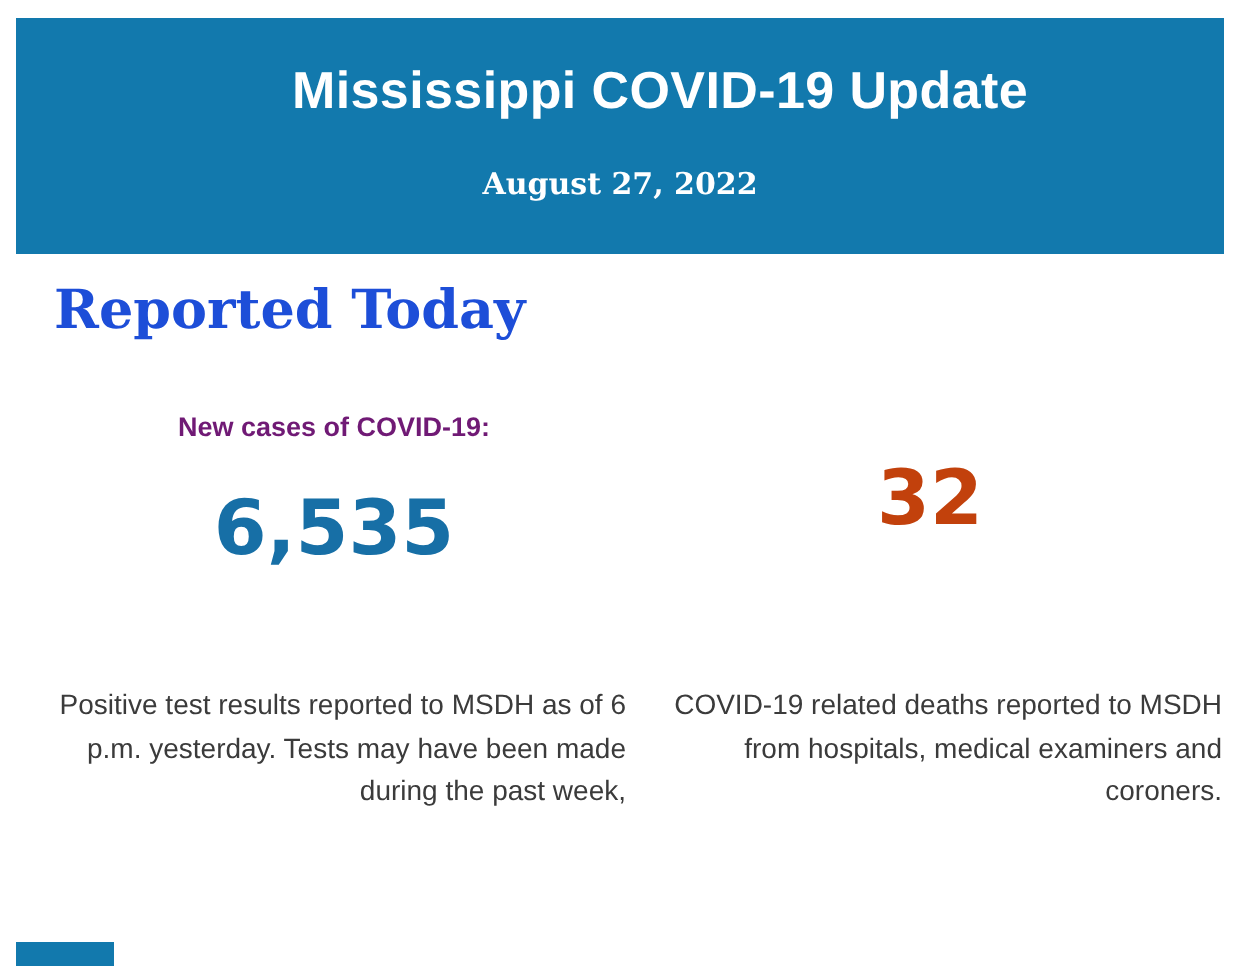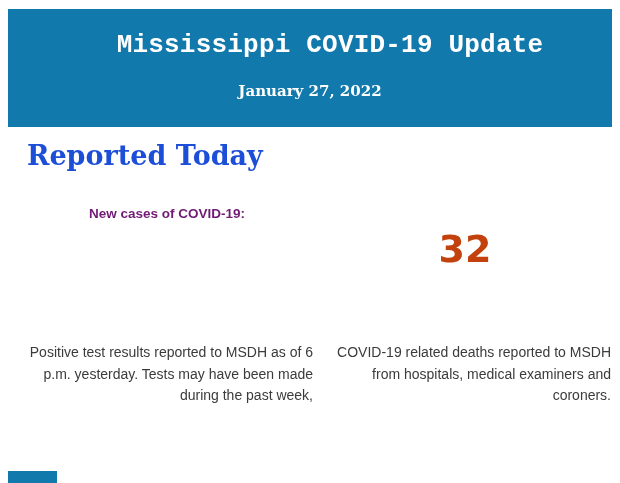--- a/index.html
+++ b/index.html
@@ -17,21 +17,21 @@
     left: 8px;
     right: 8px;
     top: 9px;
     height: 118px;
     background: #1279ad;
     color: #ffffff;
     text-align: center;
   }
   .newsletter-title {
     margin-top: 21px;
-    font-family: Liberation Mono, monospace;
+    font-family: Liberation Sans, sans-serif;
     font-weight: bold;
     font-size: 26px;
     letter-spacing: 0.2px;
     padding-left: 40px;
   }
   .newsletter-date {
     margin-top: 22px;
     font-family: "DejaVu Serif", serif;
     font-weight: bold;
     font-size: 15px;
@@ -84,27 +84,28 @@
     height: 12px;
   }
 </style>
 </head>
 <body>
 
 <div class="page">
 
   <div class="header-band" style="background: rgb(18, 121, 173);">
     <div class="newsletter-title">Mississippi COVID-19 Update</div>
-    <div class="newsletter-date">January 27, 2022</div>
+    <div class="newsletter-date">August 27, 2022</div>
   </div>
 
   <div class="section-heading">Reported Today</div>
 
   <div class="stat-col left">
     <div class="stat-label">New cases of COVID-19:</div>
+    <div class="stat-value" style="color: rgb(23, 111, 166);">6,535</div>
   </div>
 
   <div class="stat-col right">
     <div class="stat-value" style="color: #c2410c;">32</div>
   </div>
 
   <div class="stat-desc left">Positive test results reported to MSDH as of 6 p.m. yesterday. Tests may have been made during the past week,</div>
 
   <div class="stat-desc right">COVID-19 related deaths reported to MSDH from hospitals, medical examiners and coroners.</div>
 

